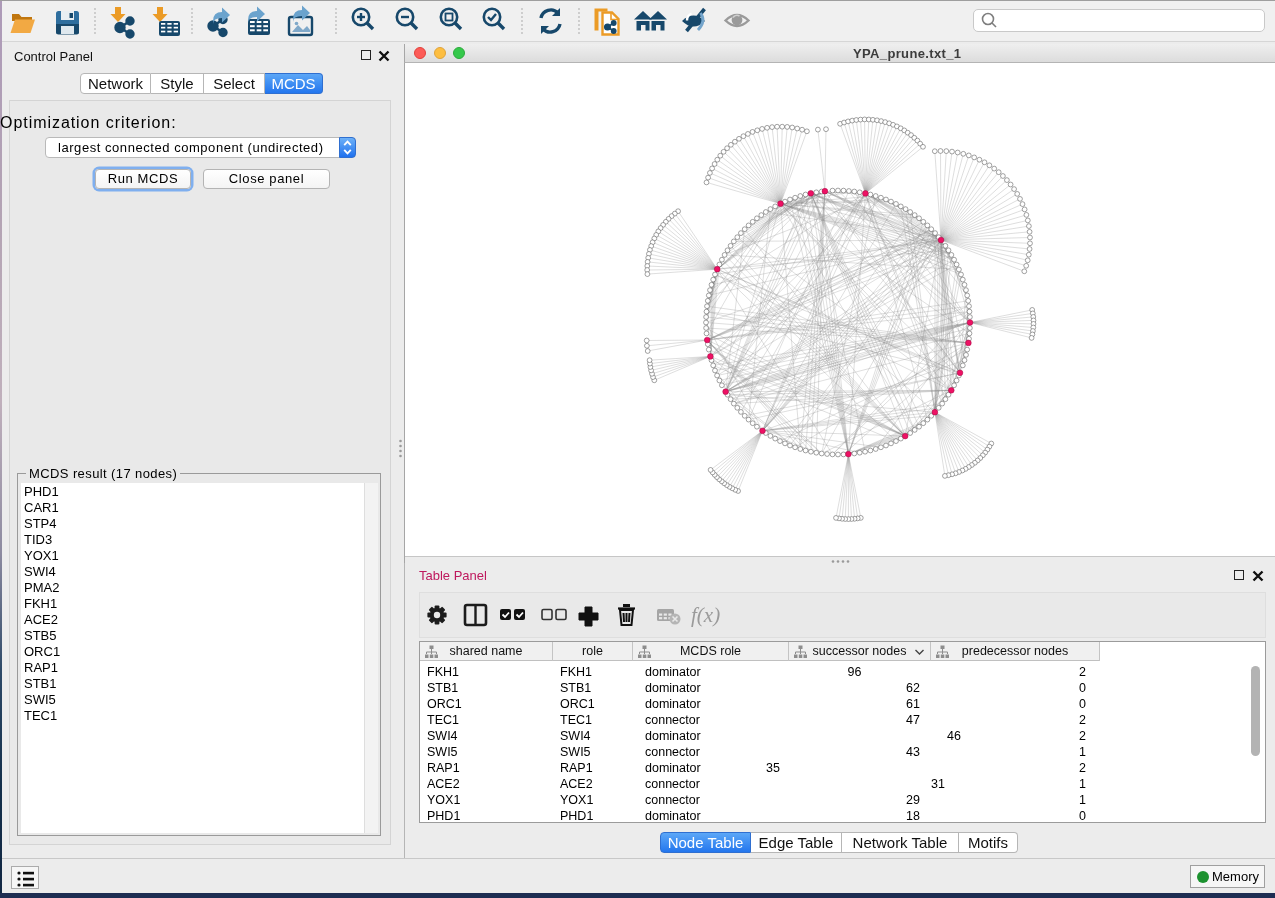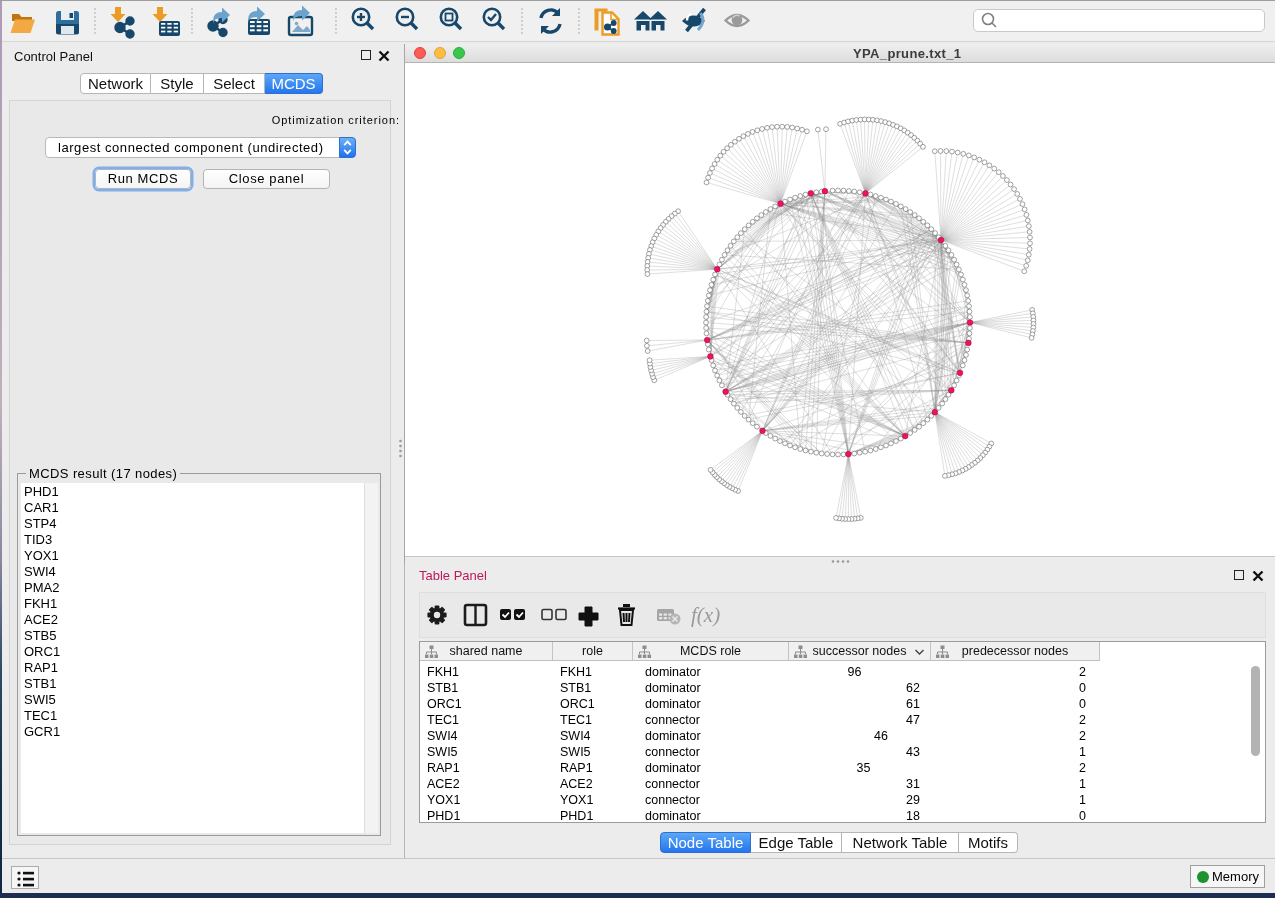--- a/index.html
+++ b/index.html
@@ -14,21 +14,21 @@
 
 #cp-title{left:14px;top:49px;font-size:13px;color:#111}
 .winbtn{position:absolute;font-size:12px;color:#222}
 #cp-content{left:9px;top:100px;width:382px;height:745px;background:#e9e9e9;border:1px solid #d4d4d4}
 
 .seg{position:absolute;display:flex;height:21px;font-size:15px}
 .seg div{background:#fff;border:1px solid #b6b6b6;border-left:none;display:flex;align-items:center;justify-content:center;color:#111}
 .seg div:first-child{border-left:1px solid #b6b6b6;border-radius:4px 0 0 4px}
 .seg div:last-child{border-radius:0 4px 4px 0}
 .seg div.act{background:linear-gradient(#5ca7f7,#2376ee);border-color:#2f6fd0;color:#fff}
-#optlabel{left:0px;top:114px;width:400px;text-align:right;font-size:11px;letter-spacing:0.95px}
+#optlabel{left:0px;top:114px;width:400px;text-align:left;font-size:16px;letter-spacing:0.95px}
 #dropdown{left:45px;top:137px;width:311px;height:21px;background:#fff;border:1px solid #b9b9b9;border-radius:4px;font-size:13px;line-height:19px;padding-left:12px;color:#000;letter-spacing:0.55px}
 #dd-btn{left:339px;top:137px;width:17px;height:21px;background:linear-gradient(#6db1f8,#1f71ee);border-radius:0 4px 4px 0;border:1px solid #2f6fd0}
 .btn{position:absolute;height:20px;background:linear-gradient(#ffffff,#f4f4f4);border:1px solid #b4b4b4;border-radius:4px;font-size:13px;text-align:center;line-height:18px;color:#000;letter-spacing:0.6px}
 #runbtn{box-shadow:0 0 0 2.5px rgba(100,160,240,.8)}
 
 #fieldset{left:17px;top:473px;width:364px;height:363px;border:1px solid #9a9a9a}
 #fieldlegend{left:26px;top:466px;background:#e9e9e9;padding:0 3px;font-size:13px;letter-spacing:0.4px}
 #mcdslist{left:21px;top:483px;width:357px;height:350px;background:#fff;font-size:13px;line-height:16px;padding:1px 0 0 3px}
 #mcdsscroll{left:364px;top:483px;width:14px;height:350px;background:#f3f3f3;border-left:1px solid #dedede}
 
@@ -183,21 +183,20 @@
     <div>SWI4</div>
     <div>PMA2</div>
     <div>FKH1</div>
     <div>ACE2</div>
     <div>STB5</div>
     <div>ORC1</div>
     <div>RAP1</div>
     <div>STB1</div>
     <div>SWI5</div>
     <div>TEC1</div>
-    <div>GCR1</div>
   </div>
 <div class="abs" id="mcdsscroll"></div>
 <div class="abs" id="netwin"></div>
 <div class="abs" id="nettitle"></div>
 <div class="tl" style="left:414px;background:#fc5b57;border:0.5px solid #e2403a"></div>
 <div class="tl" style="left:434px;background:#fdbe41;border:0.5px solid #e0a33a"></div>
 <div class="tl" style="left:453px;background:#35c84b;border:0.5px solid #2cab3c"></div>
 <div class="abs" style="left:853px;top:46px;font-size:13px;font-weight:bold;color:#3c3c3c;letter-spacing:0.35px">YPA_prune.txt_1</div>
 <svg id="net" width="871" height="500" viewBox="404 63 871 500" style="position:absolute;left:404px;top:63px">
 <g stroke="#8a8a8a" stroke-width="0.45" stroke-opacity="0.62">
@@ -1141,42 +1140,42 @@
     <span style="left:427px">TEC1</span>
     <span style="left:560px">TEC1</span>
     <span style="left:645px">connector</span>
     <span style="left:789px;width:131px;text-align:right">47</span>
     <span style="left:931px;width:155px;text-align:right">2</span>
   </div>
 <div class="trow" style="left:0;top:728px;width:1275px">
     <span style="left:427px">SWI4</span>
     <span style="left:560px">SWI4</span>
     <span style="left:645px">dominator</span>
-    <span style="left:757px;width:131px;text-align:right">46</span>
+    <span style="left:830px;width:131px;text-align:right">46</span>
     <span style="left:931px;width:155px;text-align:right">2</span>
   </div>
 <div class="trow" style="left:0;top:744px;width:1275px">
     <span style="left:427px">SWI5</span>
     <span style="left:560px">SWI5</span>
     <span style="left:645px">connector</span>
     <span style="left:789px;width:131px;text-align:right">43</span>
     <span style="left:931px;width:155px;text-align:right">1</span>
   </div>
 <div class="trow" style="left:0;top:760px;width:1275px">
     <span style="left:427px">RAP1</span>
     <span style="left:560px">RAP1</span>
     <span style="left:645px">dominator</span>
-    <span style="left:798px;width:131px;text-align:center">35</span>
+    <span style="left:766px;width:131px;text-align:left">35</span>
     <span style="left:931px;width:155px;text-align:right">2</span>
   </div>
 <div class="trow" style="left:0;top:776px;width:1275px">
     <span style="left:427px">ACE2</span>
     <span style="left:560px">ACE2</span>
     <span style="left:645px">connector</span>
-    <span style="left:789px;width:131px;text-align:right">31</span>
+    <span style="left:814px;width:131px;text-align:right">31</span>
     <span style="left:931px;width:155px;text-align:right">1</span>
   </div>
 <div class="trow" style="left:0;top:792px;width:1275px">
     <span style="left:427px">YOX1</span>
     <span style="left:560px">YOX1</span>
     <span style="left:645px">connector</span>
     <span style="left:789px;width:131px;text-align:right">29</span>
     <span style="left:931px;width:155px;text-align:right">1</span>
   </div>
 <div class="trow" style="left:0;top:808px;width:1275px">

